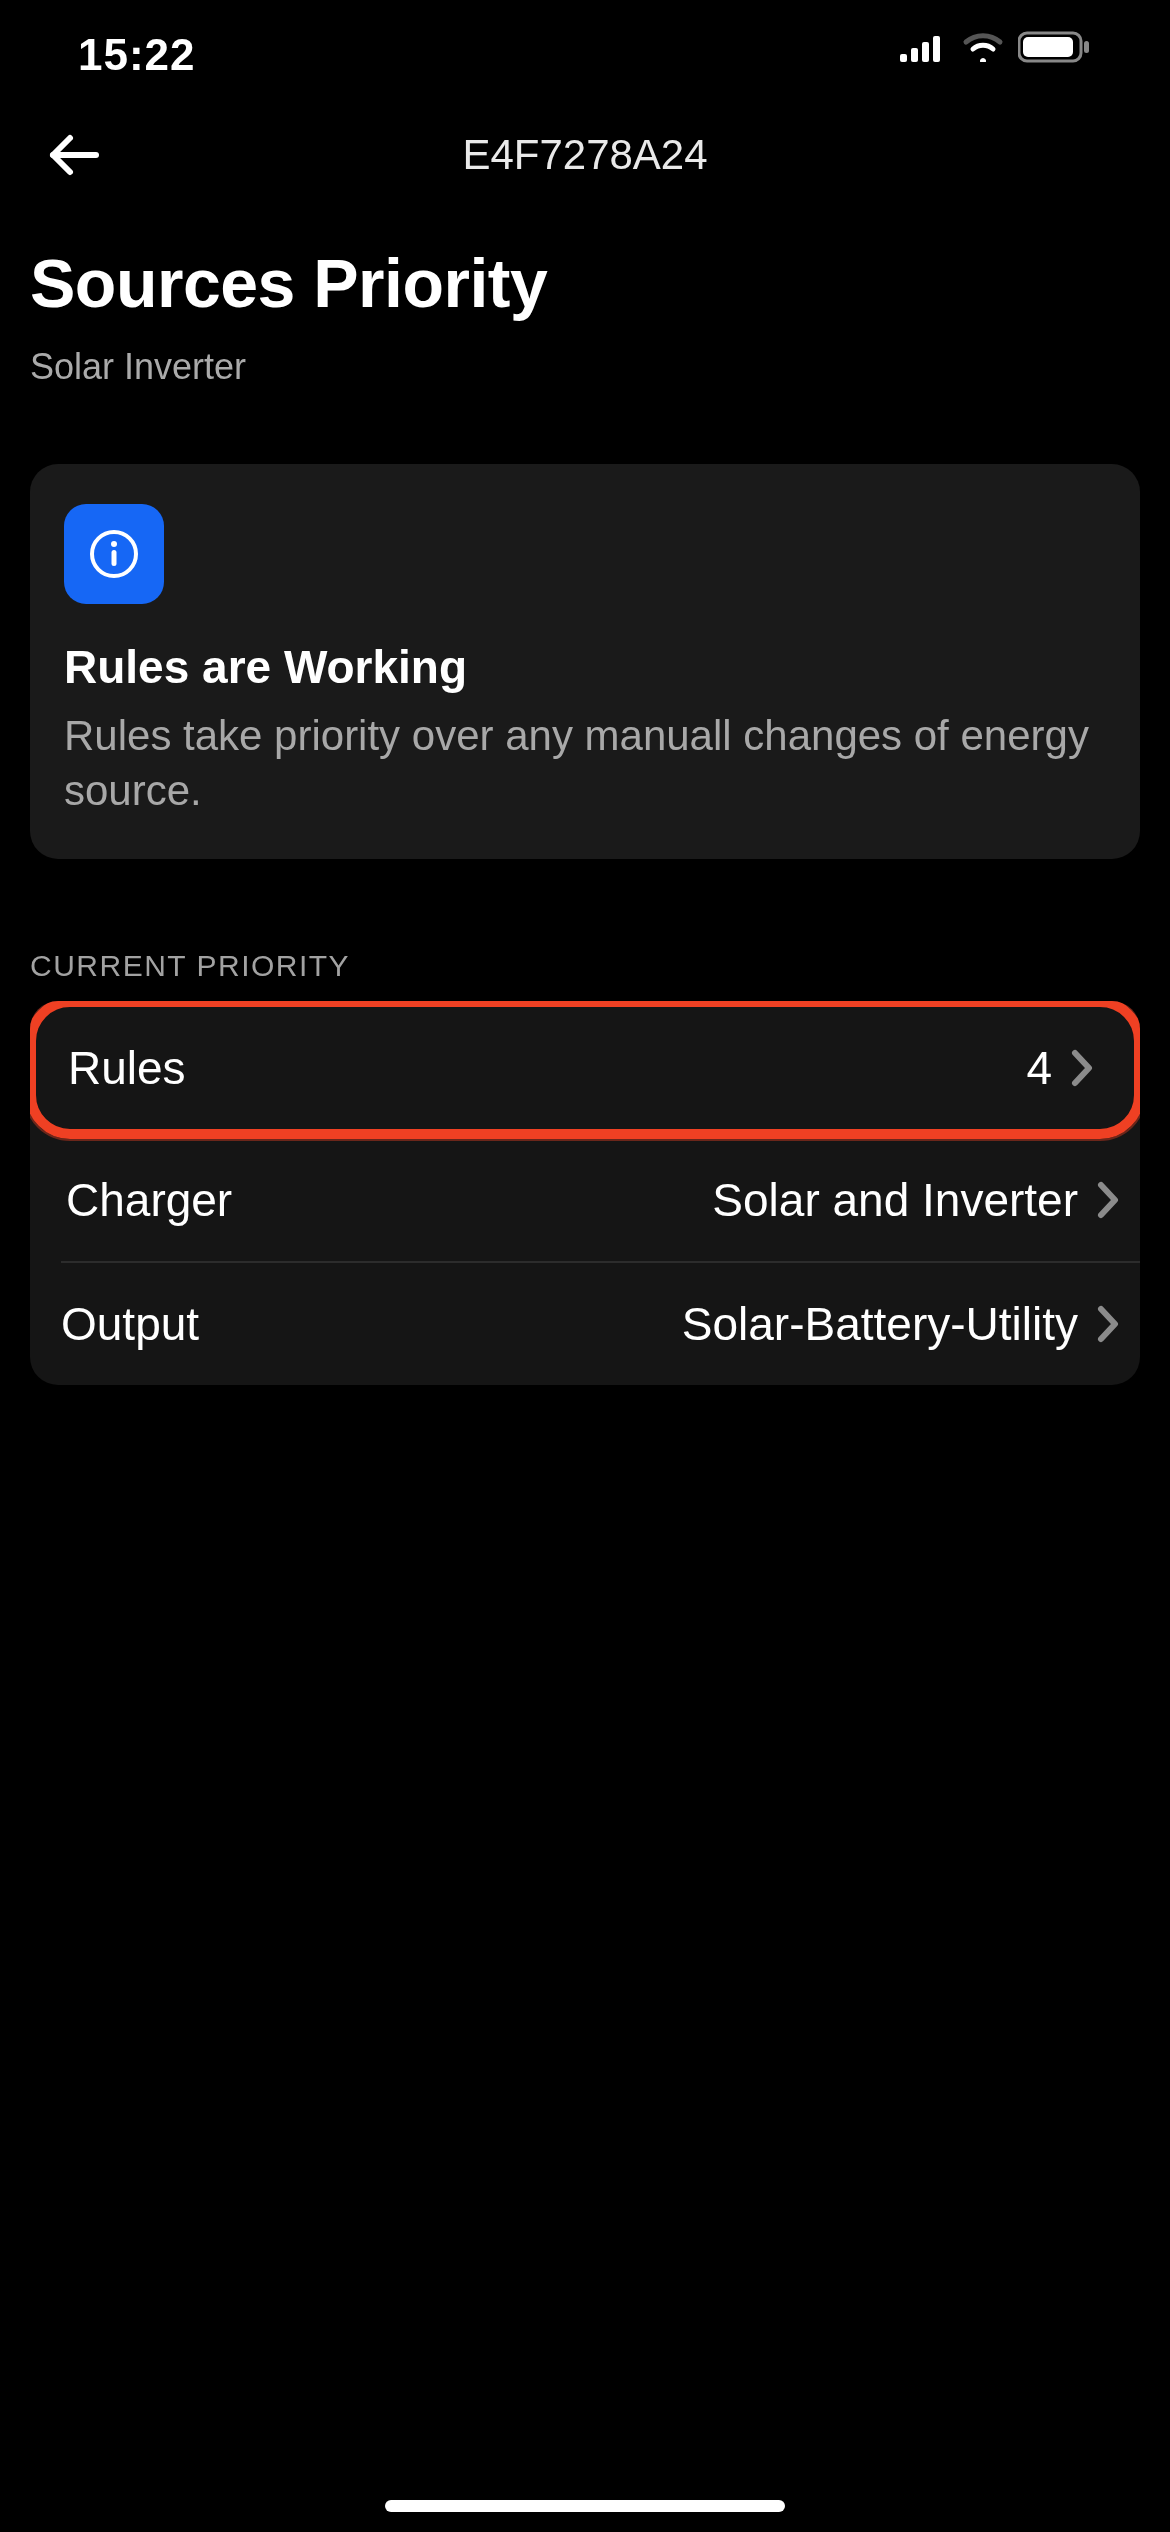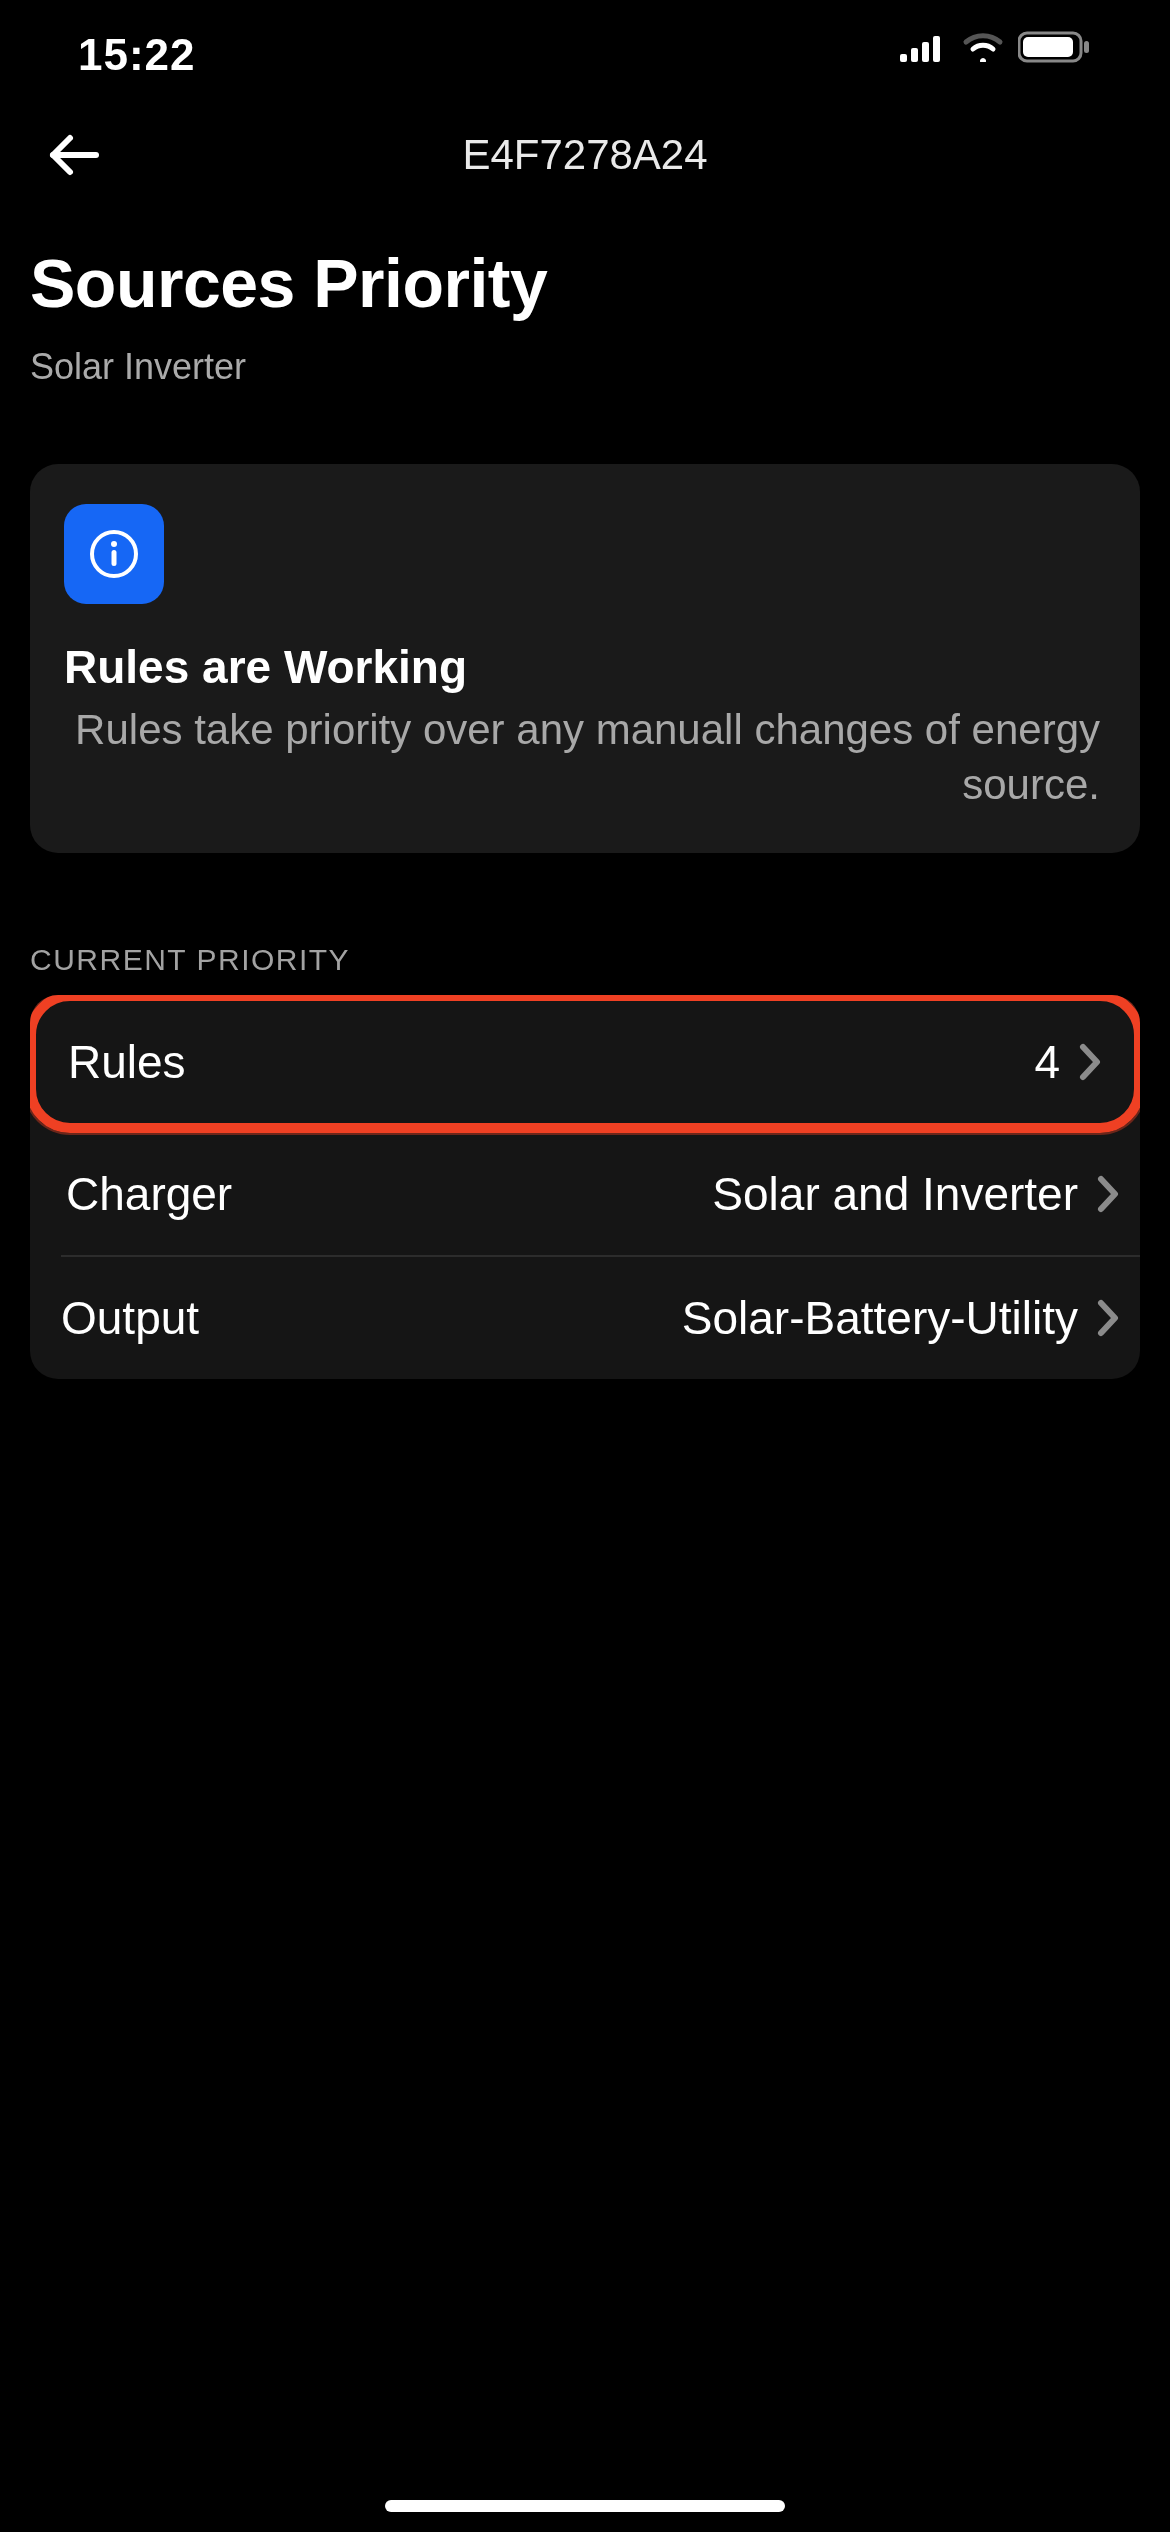--- a/index.html
+++ b/index.html
@@ -74,21 +74,21 @@
       width: 100px;
       height: 100px;
       background: #1667f5;
       border-radius: 22px;
       display: flex;
       align-items: center;
       justify-content: center;
     }
     .info-text { flex: 1; }
     .info-title { font-size: 46px; font-weight: 600; color: #fff; }
-    .info-desc { font-size: 42px; color: #a8a8a8; margin-top: 8px; line-height: 1.32; font-weight: 500; text-align: right; }
+    .info-desc { font-size: 42px; color: #a8a8a8; margin-top: 14px; line-height: 1.32; font-weight: 500; }
     .section-label {
       margin-top: 90px;
       font-size: 30px;
       letter-spacing: 1.5px;
       color: #a2a2a2;
       font-weight: 500;
     }
     .priority-list {
       margin-top: 18px;
       background: #151515;
@@ -104,21 +104,21 @@
     .list-row + .list-row { border-top: 2px solid #2c2c2c; margin-left: 31px; padding-left: 0; }
     .list-label { font-size: 46px; font-weight: 500; flex: 1; color: #fff; }
     .list-value { font-size: 46px; font-weight: 500; color: #fff; }
     .chev { flex: 0 0 auto; }
     .highlight-wrap {
       border: 10px solid #ef4023;
       border-radius: 44px;
       margin: -4px -4px 0 -4px;
       box-shadow: 0 0 0 2px rgba(239,64,35,0.4);
     }
-    .highlight-wrap .list-row { padding: 34px 32px 34px 32px; }
+    .highlight-wrap .list-row { padding: 34px 40px 34px 32px; }
     .home-indicator {
       position: absolute;
       bottom: 20px;
       left: 50%;
       transform: translateX(-50%);
       width: 400px;
       height: 12px;
       background: #fff;
       border-radius: 8px;
     }

